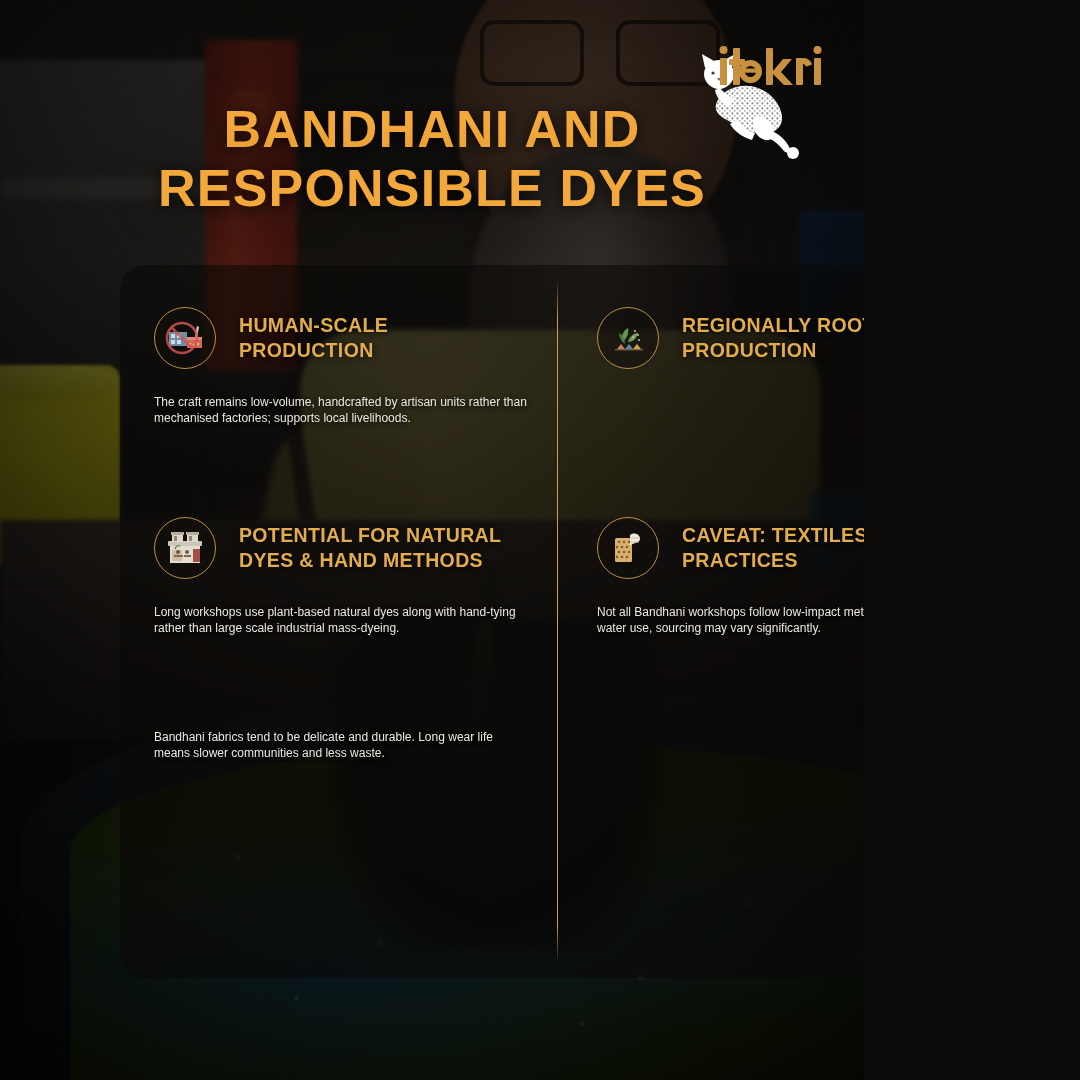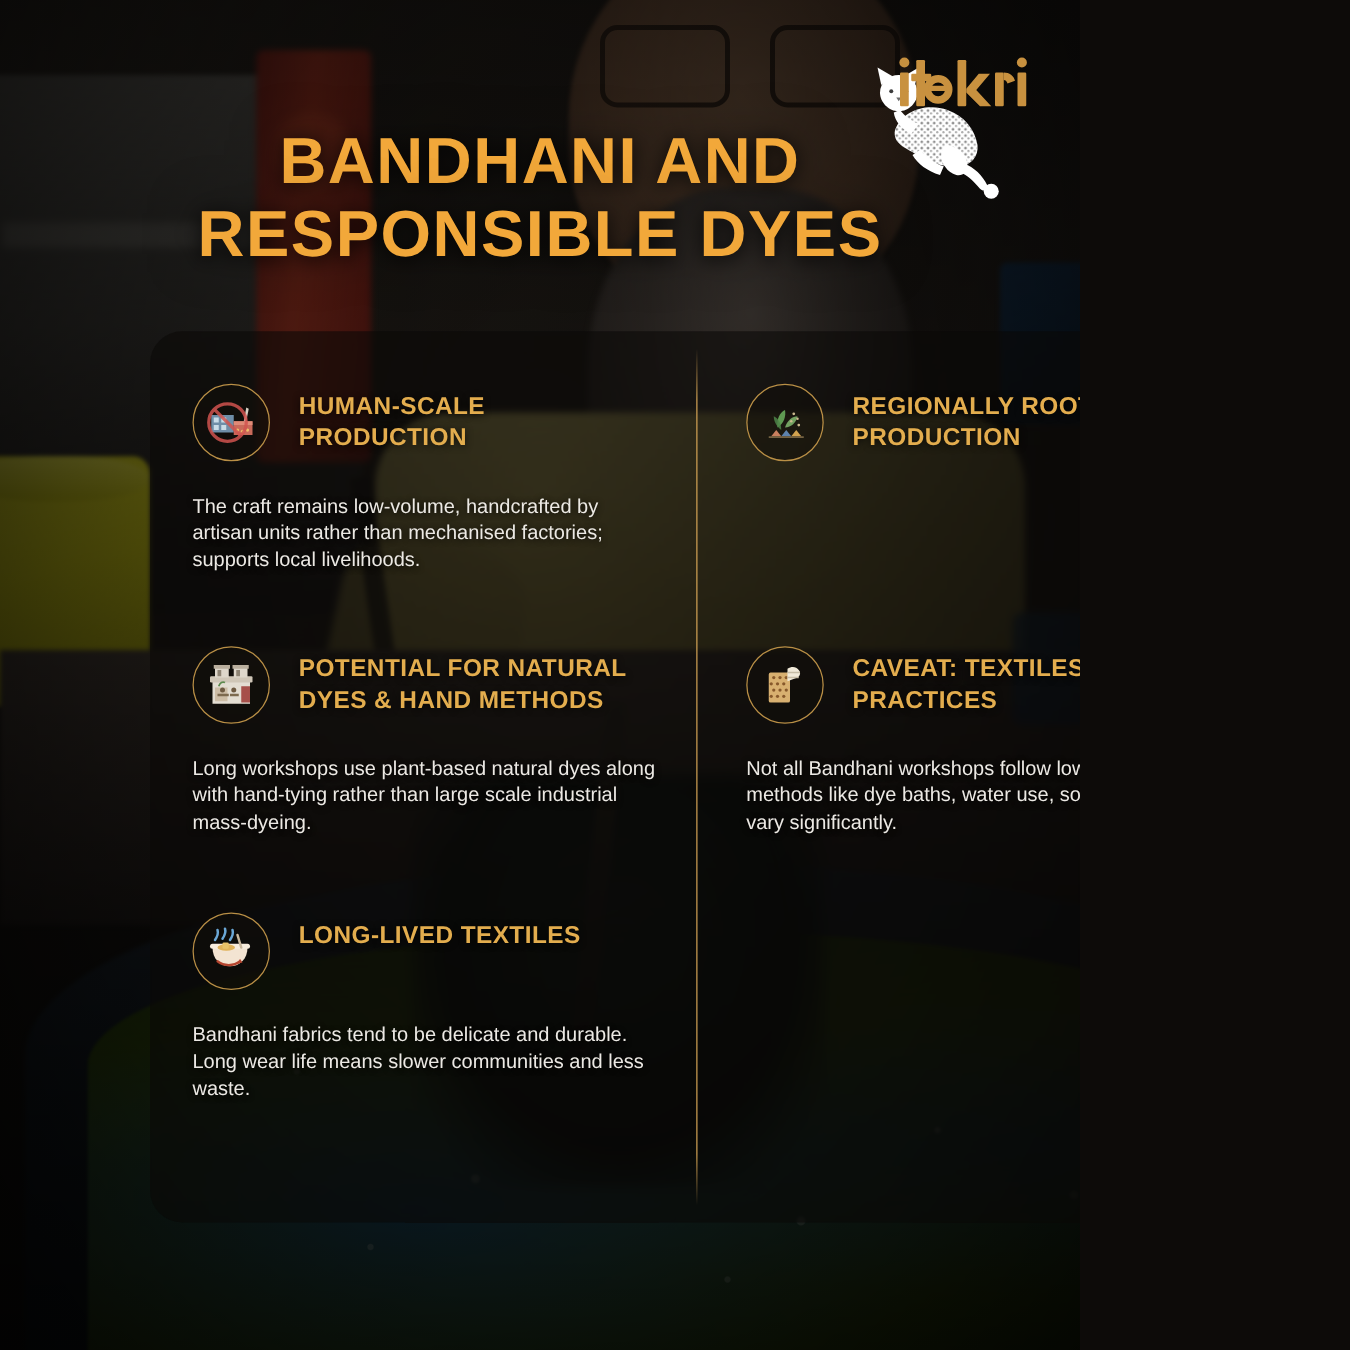--- a/index.html
+++ b/index.html
@@ -288,21 +288,21 @@
     line-height: 1.27;
     letter-spacing: .35px;
     color: #E3AD4E;
     padding-top: 6px;
     text-shadow: 0 1px 6px rgba(0,0,0,.7);
   }
 
   .card-body {
     font-family: "Liberation Sans", sans-serif;
     font-weight: 400;
-    font-size: 16px;
+    font-size: 12px;
     line-height: 1.33;
     color: #ECE9E4;
     text-shadow: 0 1px 5px rgba(0,0,0,.85);
     max-width: 395px;
   }
   .card.col-right .card-body { max-width: 410px; }
 
   
   .card.row-3 { padding-top: 45px; }
 </style>
@@ -497,37 +497,20 @@
               <path d="M24 12h10" stroke="#c7bda6" stroke-width="1.1"></path>
               <path d="M24 16h9" stroke="#c7bda6" stroke-width="1.1"></path>
             </svg>
           </div>
           <div class="card-title">CAVEAT: TEXTILES IN PRACTICES</div>
         </div>
         <div class="card-body">Not all Bandhani workshops follow low-impact methods like dye baths, water use, sourcing may vary significantly.</div>
       </div>
 
       <div class="card col-left row-3">
-        <div class="card-head">
-          <div class="icon-circle">
-            <svg width="46" height="46" viewBox="0 0 46 46">
-              <path d="M10 14c2-3 3-5 2-8" stroke="#6aa7d6" stroke-width="2" fill="none" stroke-linecap="round"></path>
-              <path d="M16 13c2-3 3-5 2-8" stroke="#6aa7d6" stroke-width="2" fill="none" stroke-linecap="round"></path>
-              <path d="M22 14c2-3 3-5 2-8" stroke="#6aa7d6" stroke-width="2" fill="none" stroke-linecap="round"></path>
-              <path d="M8 20h28c0 9-6 15-14 15S8 29 8 20z" fill="#f3e4d2"></path>
-              <rect x="6" y="17" width="32" height="4" rx="2" fill="#f7ecdd"></rect>
-              <ellipse cx="19" cy="20" rx="7" ry="2.6" fill="#e0b25a"></ellipse>
-              <rect x="16" y="16" width="5" height="5" rx="1" fill="#e8c269"></rect>
-              <path d="M28 10l3 10" stroke="#c8b79c" stroke-width="2" stroke-linecap="round"></path>
-              <path d="M12 31c5 4 13 4 18 0" stroke="#b5452f" stroke-width="1.8" fill="none" stroke-linecap="round"></path>
-              <path d="M30 29l2 3-4 1z" fill="#b5452f"></path>
-            </svg>
-          </div>
-          <div class="card-title">LONG-LIVED TEXTILES</div>
-        </div>
         <div class="card-body">Bandhani fabrics tend to be delicate and durable. Long wear life means slower communities and less waste.</div>
       </div>
 
       <div class="card col-right row-3">
       </div>
 
     </div>
   </div>
 
 </div>

